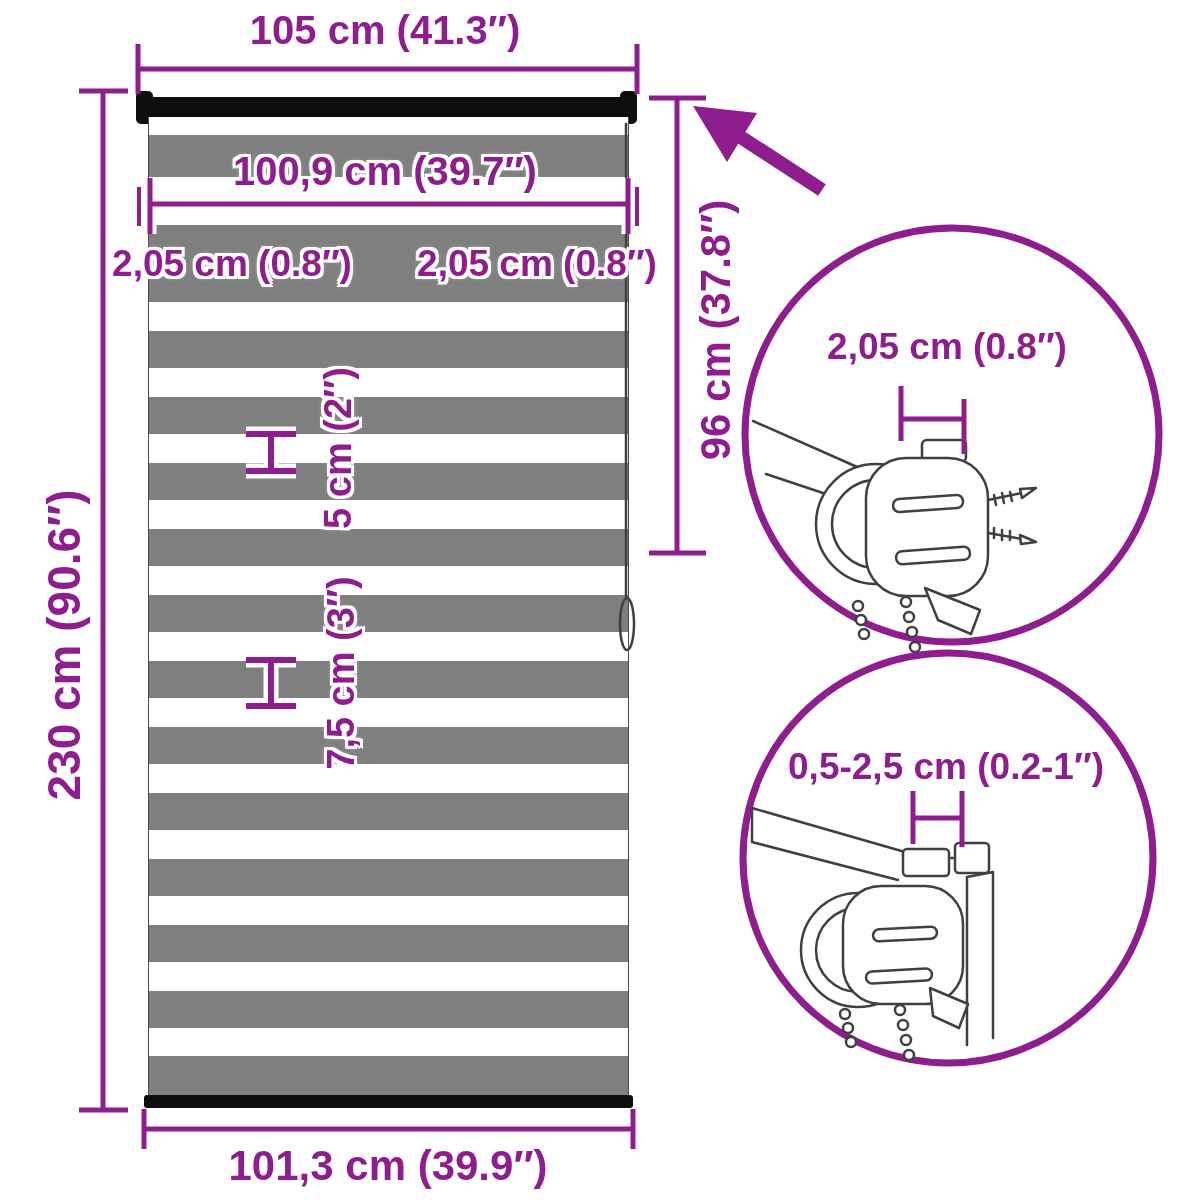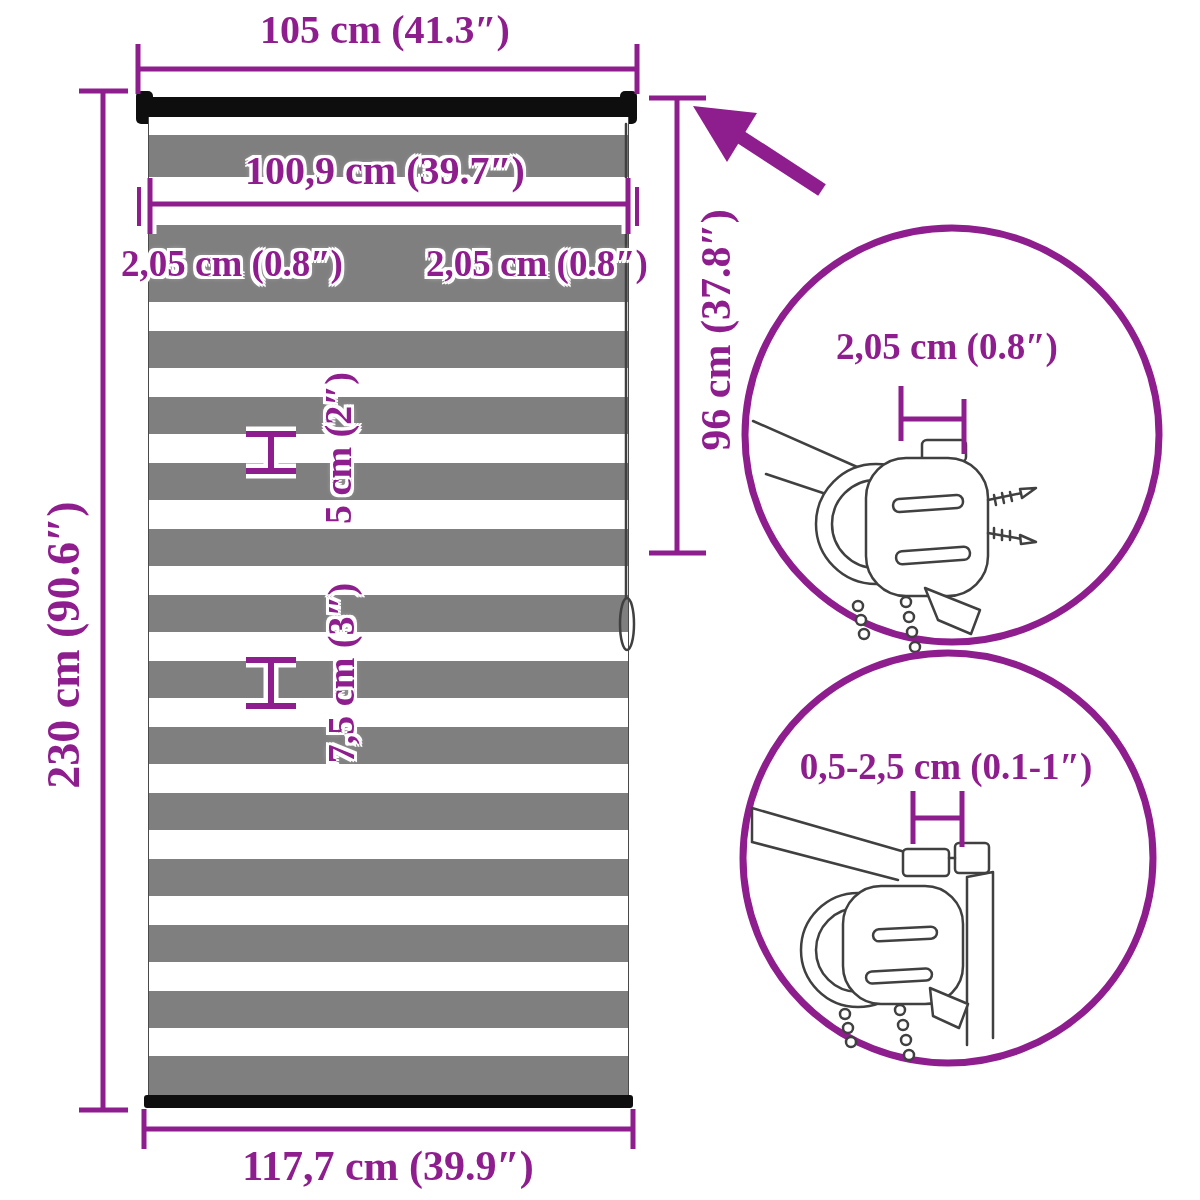--- a/index.html
+++ b/index.html
@@ -1,19 +1,19 @@
 <!DOCTYPE html>
 <html style="--accent: #8e1d8d; --gray: #7f7f7f; --black: #0e0e0e;"><head>
 <meta charset="utf-8">
 <style>
   :root{ --accent:#8e1d8d; --gray:#7f7f7f; --black:#0e0e0e; }
   html,body{margin:0;padding:0;background:#fff;}
   #canvas{
     position:relative; width:1200px; height:1200px; background:#fff; overflow:hidden;
-    font-family:Liberation Serif, serif;
+    font-family:Liberation Sans, sans-serif;
   }
   
   .rail{ position:absolute; left:145px; top:97px; width:485px; height:20px; background:var(--black); }
   .endcap{ position:absolute; top:91px; width:17px; height:33px; background:var(--black); border-radius:5px; }
   .endcap.left{ left:136px; } .endcap.right{ left:620px; }
   .fabric{ position:absolute; left:148px; top:117px; width:479px; height:979px;
     border-left:1px solid #4a4a4a; border-right:1px solid #4a4a4a; background:#fff; }
   .fabric .top-bands{ position:absolute; left:0; top:0; width:100%; height:185px;
     background:linear-gradient(to bottom,#ffffff 0 18px,var(--gray) 18px 60px,#ffffff 60px 108px,var(--gray) 108px 185px); }
   .fabric .repeat-bands{ position:absolute; left:0; top:185px; width:100%; bottom:0;
@@ -162,19 +162,19 @@
   <div class="lbl" style="left:537px; top:263px; font-size:37px;">2,05 cm (0.8″)</div>
 
   <div class="lbl rot" style="left:338px; top:448px; font-size:38px;">5 cm (2″)</div>
 
   <div class="lbl rot" style="left:341px; top:673px; font-size:38px;">7,5 cm (3″)</div>
 
   <div class="lbl rot" style="left:64px; top:645px; font-size:46px;">230 cm (90.6″)</div>
 
   <div class="lbl rot" style="left:716px; top:330px; font-size:42px;">96 cm (37.8″)</div>
 
-  <div class="lbl" style="left:388px; top:1166px; font-size:42px;">117,7 cm (39.9″)</div>
+  <div class="lbl" style="left:388px; top:1166px; font-size:42px;">101,3 cm (39.9″)</div>
 
   <div class="lbl" style="left:947px; top:346px; font-size:37px;">2,05 cm (0.8″)</div>
 
-  <div class="lbl" style="left:946px; top:766px; font-size:37px;">0,5-2,5 cm (0.1-1″)</div>
+  <div class="lbl" style="left:946px; top:766px; font-size:37px;">0,5-2,5 cm (0.2-1″)</div>
 
 </div>
 
 </body></html>

